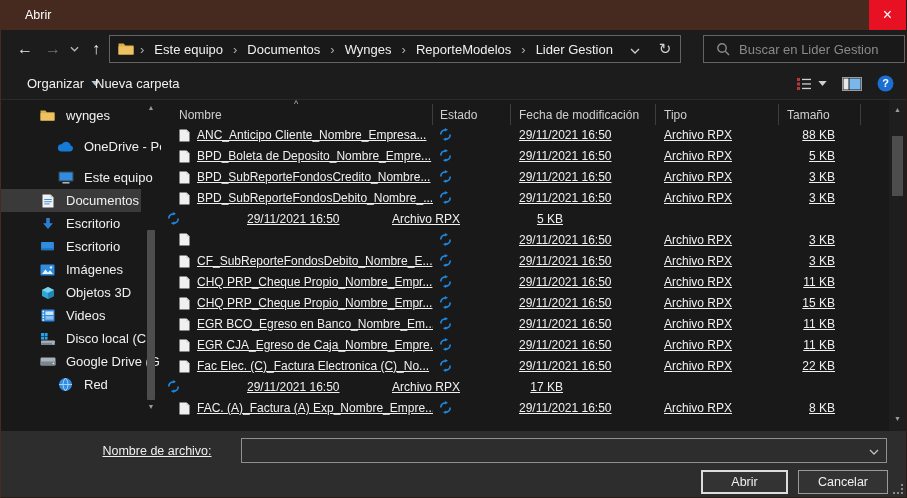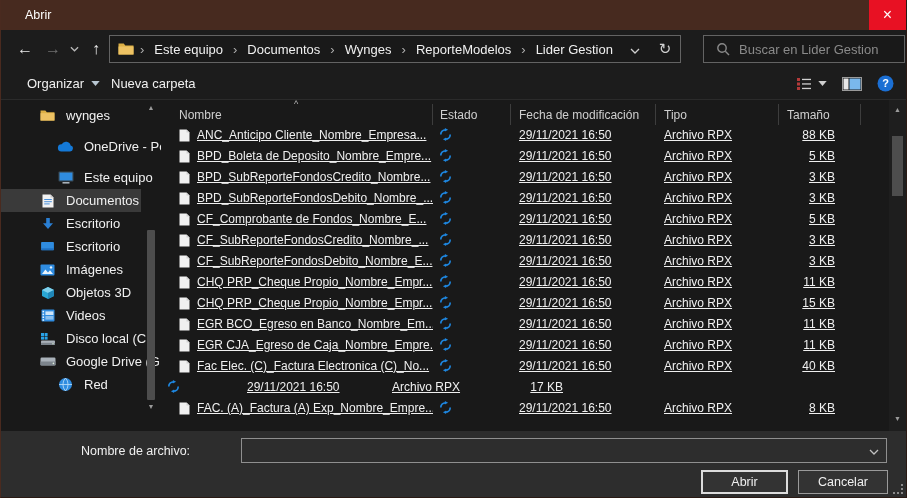--- a/index.html
+++ b/index.html
@@ -72,22 +72,22 @@
   .cell.c-name { display:flex; align-items:center; gap:7px; }
   .cell.c-size { text-align:right; padding-right:26px; }
   .cell.c-est svg { display:block; }
 
   .main-scroll { position:absolute; right:0; top:0; bottom:0; width:17px; background:#1e1e1e; }
   .main-scroll .arr { position:absolute; left:0; width:17px; text-align:center; color:#9a9a9a; }
   .ms-thumb { position:absolute; left:3px; width:11px; top:36px; height:60px; background:#4d4d4d; }
 
   
   .footer { position:absolute; left:0; right:0; bottom:0; height:66px; background:#2d2d2d; }
-  .fname-label { position:absolute; left:80px; top:13px; width:152px; text-align:left;
-                 color:#f0f0f0; font-size:12.5px; }
+  .fname-label { position:absolute; left:80px; top:13px; width:152px; text-align:center;
+                 color:#f0f0f0; font-size:12.5px;text-decoration:underline; }
   .combo { position:absolute; left:240px; top:7px; width:646px; height:25px; background:#2d2d2d;
            border:1px solid #8f8f8f; display:flex; align-items:center; }
   .combo input { flex:1; background:transparent; border:none; outline:none; color:#f0f0f0;
                  font-size:12.5px; padding:0 8px; font-family:"Liberation Sans",sans-serif; min-width:0; }
   .combo .dd { width:24px; text-align:center; }
   .btn { position:absolute; top:39px; height:24px; background:#333333; color:#f0f0f0; font-size:12.5px;
          display:flex; align-items:center; justify-content:center; cursor:pointer;
          font-family:"Liberation Sans",sans-serif; }
   .btn-open { left:700px; width:87px; border:2px solid #dcdcdc; }
   .btn-cancel { left:797px; width:90px; border:1px solid #9a9a9a; }
@@ -160,21 +160,21 @@
     </div>
   </div>
 
   <div class="cmdbar">
     <div class="cmd" style="left:16px;">
       <span>Organizar</span>
       <svg width="9" height="5" viewBox="0 0 10 6">
           <path d="M0 0h10L5 6z" fill="#b8c6d2"></path>
         </svg>
     </div>
-    <div class="cmd" style="left:100px;">
+    <div class="cmd" style="left:84px;">
       <span>Nueva carpeta</span>
     </div>
     <div class="cmd-right">
       <span style="display:flex;align-items:center;gap:6px;">
         <svg width="16" height="14" viewBox="0 0 16 14">
           <g fill="#b43a3a">
               <rect x="1" y="1" width="3" height="3"></rect>
               <rect x="1" y="5.5" width="3" height="3"></rect>
               <rect x="1" y="10" width="3" height="3"></rect>
             </g>
@@ -443,50 +443,40 @@
                 <path d="M8 13.8A5.8 5.8 0 0 0 13.8 8" fill="none" stroke="#1e87e0" stroke-width="2.1"></path>
                 <path d="M7.2 0l4 2.2-4 2.2z" fill="#1e87e0"></path>
                 <path d="M8.8 11.6l-4 2.2 4 2.2z" fill="#1e87e0"></path>
               </svg>
             </div>
             <div class="cell c-date" style="padding-left:8px;">29/11/2021 16:50</div>
             <div class="cell c-type" style="padding-left:8px;">Archivo RPX</div>
             <div class="cell c-size">3 KB</div>
           </div>
           <div class="frow">
-            <div class="cell c-name">
-              <span style="display:flex;">
-                <svg width="11" height="13" viewBox="0 0 11 13">
-                  <path d="M.5.5h7l3 3v9H.5z" fill="#f0f0f0"></path>
-                  <path d="M7.5.5l3 3h-3z" fill="#cfcfcf"></path>
-                </svg>
-              </span>
-              <span>CF_Comprobante de Fondos_Nombre_E...</span>
-            </div>
             <div class="cell c-est" style="padding-left:6px;">
               <svg width="13" height="13" viewBox="0 0 16 16">
                 <path d="M8 2.2A5.8 5.8 0 0 0 2.2 8" fill="none" stroke="#1e87e0" stroke-width="2.1"></path>
                 <path d="M8 13.8A5.8 5.8 0 0 0 13.8 8" fill="none" stroke="#1e87e0" stroke-width="2.1"></path>
                 <path d="M7.2 0l4 2.2-4 2.2z" fill="#1e87e0"></path>
                 <path d="M8.8 11.6l-4 2.2 4 2.2z" fill="#1e87e0"></path>
               </svg>
             </div>
             <div class="cell c-date" style="padding-left:8px;">29/11/2021 16:50</div>
             <div class="cell c-type" style="padding-left:8px;">Archivo RPX</div>
             <div class="cell c-size">5 KB</div>
           </div>
           <div class="frow">
             <div class="cell c-name">
               <span style="display:flex;">
                 <svg width="11" height="13" viewBox="0 0 11 13">
                   <path d="M.5.5h7l3 3v9H.5z" fill="#f0f0f0"></path>
                   <path d="M7.5.5l3 3h-3z" fill="#cfcfcf"></path>
                 </svg>
               </span>
-              <span>CF_SubReporteFondosCredito_Nombre_...</span>
             </div>
             <div class="cell c-est" style="padding-left:6px;">
               <svg width="13" height="13" viewBox="0 0 16 16">
                 <path d="M8 2.2A5.8 5.8 0 0 0 2.2 8" fill="none" stroke="#1e87e0" stroke-width="2.1"></path>
                 <path d="M8 13.8A5.8 5.8 0 0 0 13.8 8" fill="none" stroke="#1e87e0" stroke-width="2.1"></path>
                 <path d="M7.2 0l4 2.2-4 2.2z" fill="#1e87e0"></path>
                 <path d="M8.8 11.6l-4 2.2 4 2.2z" fill="#1e87e0"></path>
               </svg>
             </div>
             <div class="cell c-date" style="padding-left:8px;">29/11/2021 16:50</div>
@@ -616,21 +606,21 @@
             <div class="cell c-est" style="padding-left:6px;">
               <svg width="13" height="13" viewBox="0 0 16 16">
                 <path d="M8 2.2A5.8 5.8 0 0 0 2.2 8" fill="none" stroke="#1e87e0" stroke-width="2.1"></path>
                 <path d="M8 13.8A5.8 5.8 0 0 0 13.8 8" fill="none" stroke="#1e87e0" stroke-width="2.1"></path>
                 <path d="M7.2 0l4 2.2-4 2.2z" fill="#1e87e0"></path>
                 <path d="M8.8 11.6l-4 2.2 4 2.2z" fill="#1e87e0"></path>
               </svg>
             </div>
             <div class="cell c-date" style="padding-left:8px;">29/11/2021 16:50</div>
             <div class="cell c-type" style="padding-left:8px;">Archivo RPX</div>
-            <div class="cell c-size">40 KB</div>
+            <div class="cell c-size">22 KB</div>
           </div>
           <div class="frow">
             <div class="cell c-est" style="padding-left:6px;">
               <svg width="13" height="13" viewBox="0 0 16 16">
                 <path d="M8 2.2A5.8 5.8 0 0 0 2.2 8" fill="none" stroke="#1e87e0" stroke-width="2.1"></path>
                 <path d="M8 13.8A5.8 5.8 0 0 0 13.8 8" fill="none" stroke="#1e87e0" stroke-width="2.1"></path>
                 <path d="M7.2 0l4 2.2-4 2.2z" fill="#1e87e0"></path>
                 <path d="M8.8 11.6l-4 2.2 4 2.2z" fill="#1e87e0"></path>
               </svg>
             </div>

